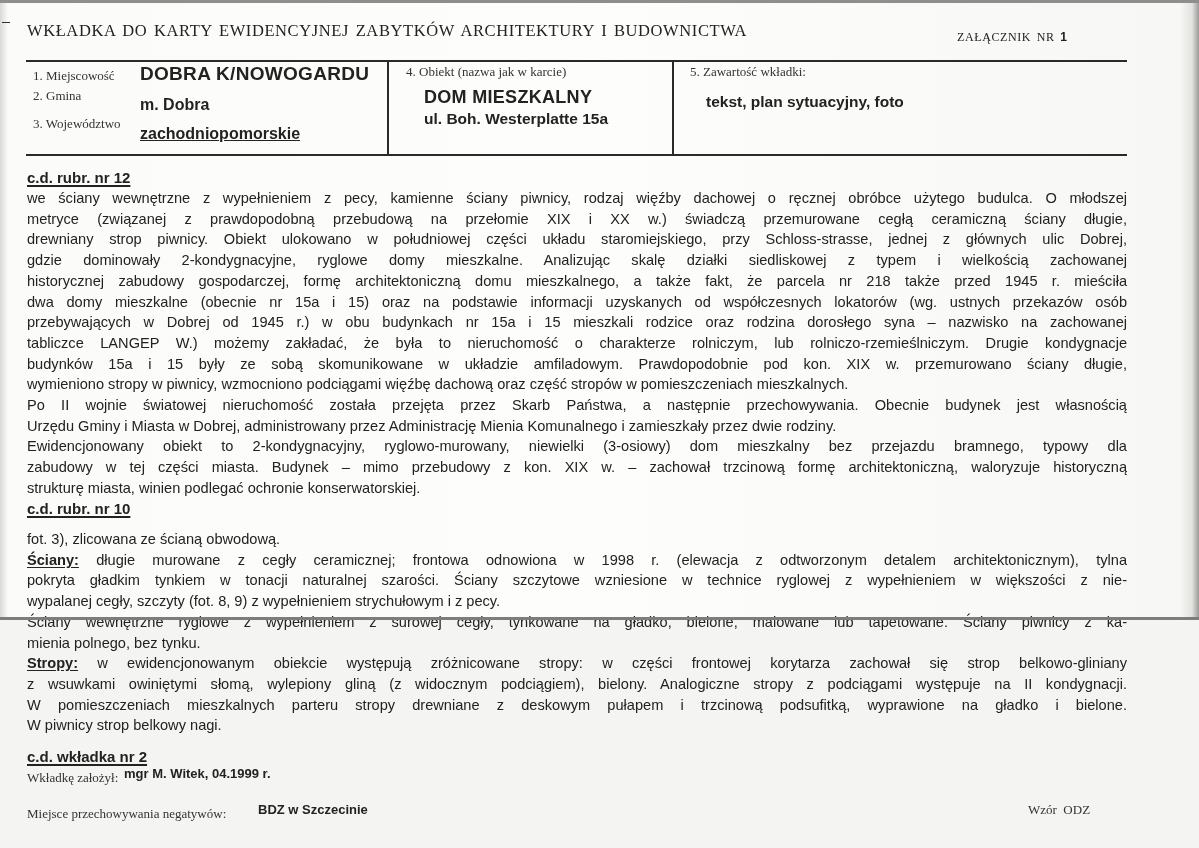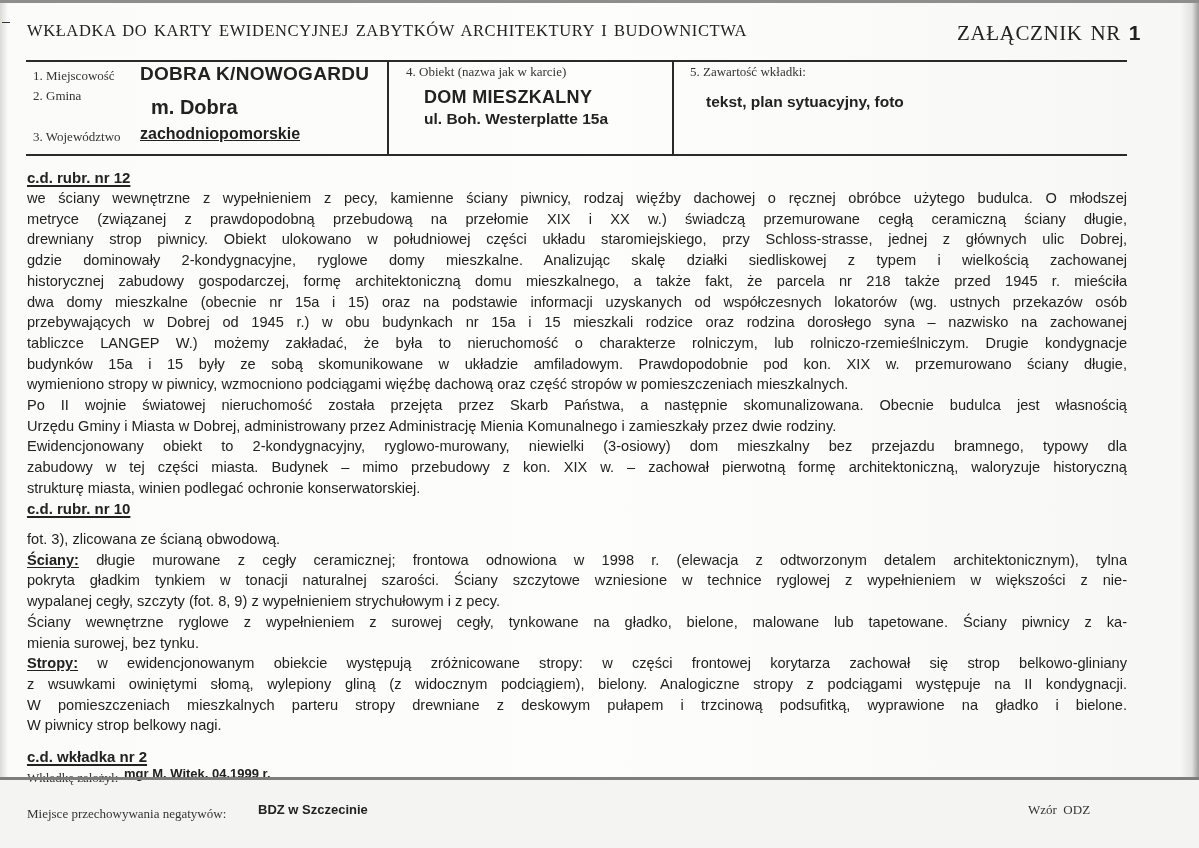--- a/index.html
+++ b/index.html
@@ -4,39 +4,39 @@
 <style>
   html, body { margin: 0; padding: 0; }
   body {
     width: 1199px; height: 848px; overflow: hidden;
     background: #f4f4f2;
     font-family: "Liberation Sans", sans-serif;
     color: #1a1a1a;
     position: relative;
   }
   .page {
-    position: absolute; left: 0; top: 0; width: 1199px; height: 780px;
+    position: absolute; left: 0; top: 0; width: 1199px; height: 620px;
     background: linear-gradient(90deg, #d9d9d6 0px, #fbfbf9 8px, #fdfdfb 50%, #f7f7f5 1180px, #e2e2df 1192px, #9a9a98 1199px);
   }
   .page::before {
     content: ""; position: absolute; left: 0; top: 0; right: 0; height: 3px; background: #8e8e8c;
   }
   .page::after {
     content: ""; position: absolute; left: 0; bottom: 0; right: 0; height: 3px; background: #7d7d7b;
   }
   .edge-mark { position: absolute; left: 2px; top: 22px; width: 8px; height: 1px; background: #333; }
 
   .doc-title {
     position: absolute; left: 27px; top: 21px;
     font-family: "Liberation Serif", serif; font-size: 16.5px; letter-spacing: 0.6px;
     word-spacing: 2px; color: #222;
   }
   .annex {
-    position: absolute; left: 957px; top: 21px;
-    font-family: "Liberation Serif", serif; font-size: 21px; letter-spacing: 0.6px; word-spacing: 2px; color: #222;
+    position: absolute; left: 957px; top: 30px;
+    font-family: "Liberation Serif", serif; font-size: 12px; letter-spacing: 0.6px; word-spacing: 2px; color: #222;
   }
   .annex .num { font-family: "Liberation Sans", sans-serif; font-weight: bold; }
 
   .hline { position: absolute; background: #2a2a2a; }
   .vline { position: absolute; background: #2a2a2a; width: 2px; }
 
   .fld-label { position: absolute; font-family: "Liberation Serif", serif; font-size: 13px; color: #333; white-space: nowrap; }
   .fld-value { position: absolute; font-weight: bold; color: #222; white-space: nowrap; }
 
   .section-head {
@@ -69,23 +69,23 @@
   <div>
     <div class="hline" style="left:26px; top:60px; width:1101px; height:2px;"></div>
     <div class="hline" style="left:26px; top:154px; width:1101px; height:2px;"></div>
     <div class="vline" style="left:387px; top:61px; height:94px;"></div>
     <div class="vline" style="left:672px; top:61px; height:94px;"></div>
 
     <div class="fld-label" style="left:33px; top:68px;">1. Miejscowość</div>
     <div class="fld-value" style="left:140px; top:63px; font-size:19px; letter-spacing:0.3px;">DOBRA K/NOWOGARDU</div>
 
     <div class="fld-label" style="left:33px; top:88px;">2. Gmina</div>
-    <div class="fld-value" style="left:140px; top:96px; font-size:20px;margin-left:11px;">m. Dobra</div>
+    <div class="fld-value" style="left:140px; top:96px; font-size:16px;">m. Dobra</div>
 
-    <div class="fld-label" style="left:33px; top:129px;">3. Województwo</div>
+    <div class="fld-label" style="left:33px; top:116px;">3. Województwo</div>
     <div class="fld-value" style="left:140px; top:125px; font-size:16px;text-decoration:underline;">zachodniopomorskie</div>
 
     <div class="fld-label" style="left:406px; top:64px;">4. Obiekt (nazwa jak w karcie)</div>
     <div class="fld-value" style="left:424px; top:87px; font-size:18px; letter-spacing:0.3px;">DOM MIESZKALNY</div>
     <div class="fld-value" style="left:424px; top:110px; font-size:15.5px;">ul. Boh. Westerplatte 15a</div>
 
     <div class="fld-label" style="left:690px; top:64px;">5. Zawartość wkładki:</div>
     <div class="fld-value" style="left:706px; top:93px; font-size:15.5px;">tekst, plan sytuacyjny, foto</div>
   </div>
 
@@ -115,30 +115,30 @@
     <div class="body-line" style="top:332.9px;">
         <span class="justify-wrap">tabliczce LANGEP W.) możemy zakładać, że była to nieruchomość o charakterze rolniczym, lub rolniczo-rzemieślniczym. Drugie kondygnacje</span>
       </div>
     <div class="body-line" style="top:353.6px;">
         <span class="justify-wrap">budynków 15a i 15 były ze sobą skomunikowane w układzie amfiladowym. Prawdopodobnie pod kon. XIX w. przemurowano ściany długie,</span>
       </div>
     <div class="body-line last" style="top:374.3px;">
         <span class="justify-wrap">wymieniono stropy w piwnicy, wzmocniono podciągami więźbę dachową oraz część stropów w pomieszczeniach mieszkalnych.</span>
       </div>
     <div class="body-line" style="top:395px;">
-        <span class="justify-wrap">Po II wojnie światowej nieruchomość została  przejęta przez Skarb Państwa, a następnie skomunalizowana. Obecnie budulca jest własnością</span>
+        <span class="justify-wrap">Po II wojnie światowej nieruchomość została  przejęta przez Skarb Państwa, a następnie przechowywania. Obecnie budynek jest własnością</span>
       </div>
     <div class="body-line last" style="top:415.7px;">
         <span class="justify-wrap">Urzędu Gminy i Miasta w Dobrej, administrowany przez Administrację Mienia Komunalnego i zamieszkały przez dwie rodziny.</span>
       </div>
     <div class="body-line" style="top:436.4px;">
         <span class="justify-wrap">Ewidencjonowany obiekt to 2-kondygnacyjny, ryglowo-murowany, niewielki (3-osiowy) dom mieszkalny bez przejazdu bramnego, typowy dla</span>
       </div>
     <div class="body-line" style="top:457.1px;">
-        <span class="justify-wrap">zabudowy w tej części miasta. Budynek – mimo przebudowy z kon. XIX w. – zachował pierwotną formę architektoniczną, waloryzuje historyczną</span>
+        <span class="justify-wrap">zabudowy w tej części miasta. Budynek – mimo przebudowy z kon. XIX w. – zachował trzcinową formę architektoniczną, waloryzuje historyczną</span>
       </div>
     <div class="body-line last" style="top:477.8px;">
         <span class="justify-wrap">strukturę miasta, winien podlegać ochronie konserwatorskiej.</span>
       </div>
   </div>
 
   <div class="section-head" style="top:500px;">c.d. rubr. nr 10</div>
   <div>
     <div class="body-line last" style="top:529px;">
         <span class="justify-wrap">fot. 3), zlicowana ze ścianą obwodową.</span>
@@ -149,21 +149,21 @@
     <div class="body-line" style="top:570.4px;">
         <span class="justify-wrap">pokryta gładkim tynkiem w tonacji naturalnej szarości. Ściany szczytowe wzniesione w technice ryglowej z wypełnieniem w większości z nie-</span>
       </div>
     <div class="body-line last" style="top:591.1px;">
         <span class="justify-wrap">wypalanej cegły, szczyty (fot. 8, 9) z wypełnieniem strychułowym i z pecy.</span>
       </div>
     <div class="body-line" style="top:611.8px;">
         <span class="justify-wrap">Ściany wewnętrzne ryglowe z wypełnieniem z surowej cegły, tynkowane na gładko, bielone, malowane lub tapetowane. Ściany piwnicy z ka-</span>
       </div>
     <div class="body-line last" style="top:632.5px;">
-        <span class="justify-wrap">mienia surowej, bez tynku.</span>
+        <span class="justify-wrap">mienia polnego, bez tynku.</span>
       </div>
     <div class="body-line" style="top:653.2px;">
         <span class="justify-wrap"><span class="kw">Stropy:</span><span> w ewidencjonowanym obiekcie  występują zróżnicowane stropy: w części frontowej korytarza zachował się strop belkowo-gliniany</span></span>
       </div>
     <div class="body-line" style="top:673.9px;">
         <span class="justify-wrap">z wsuwkami owiniętymi słomą, wylepiony gliną (z widocznym podciągiem), bielony. Analogiczne stropy z podciągami występuje na II kondygnacji.</span>
       </div>
     <div class="body-line" style="top:694.6px;">
         <span class="justify-wrap">W pomieszczeniach mieszkalnych parteru  stropy drewniane  z deskowym pułapem i trzcinową podsufitką, wyprawione na gładko i bielone.</span>
       </div>

